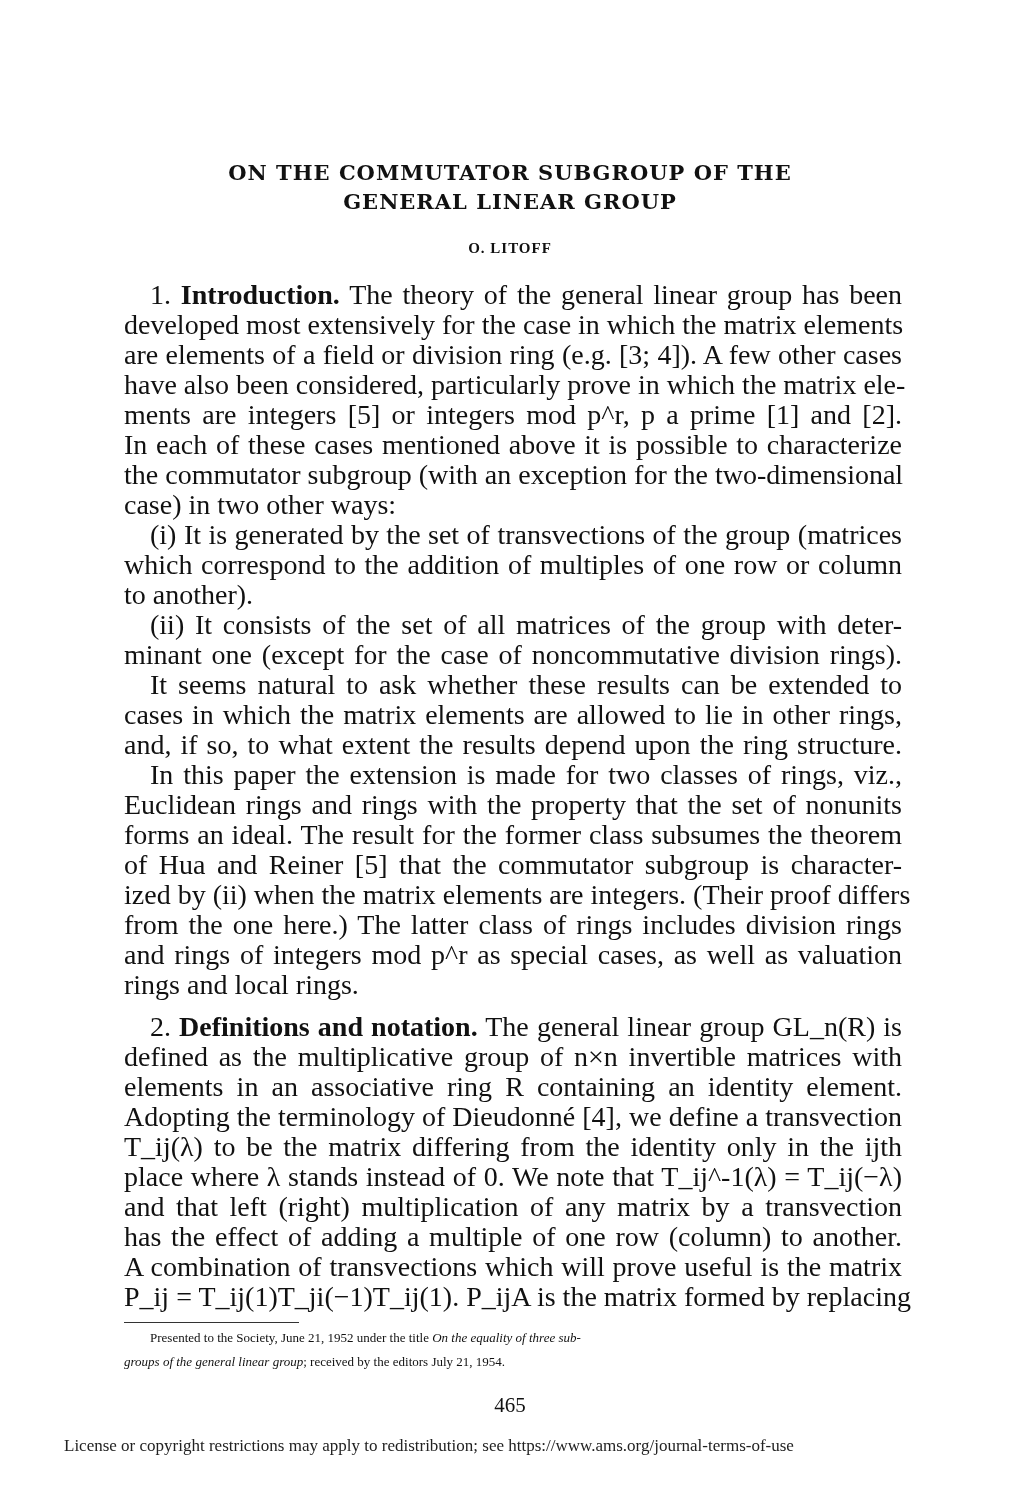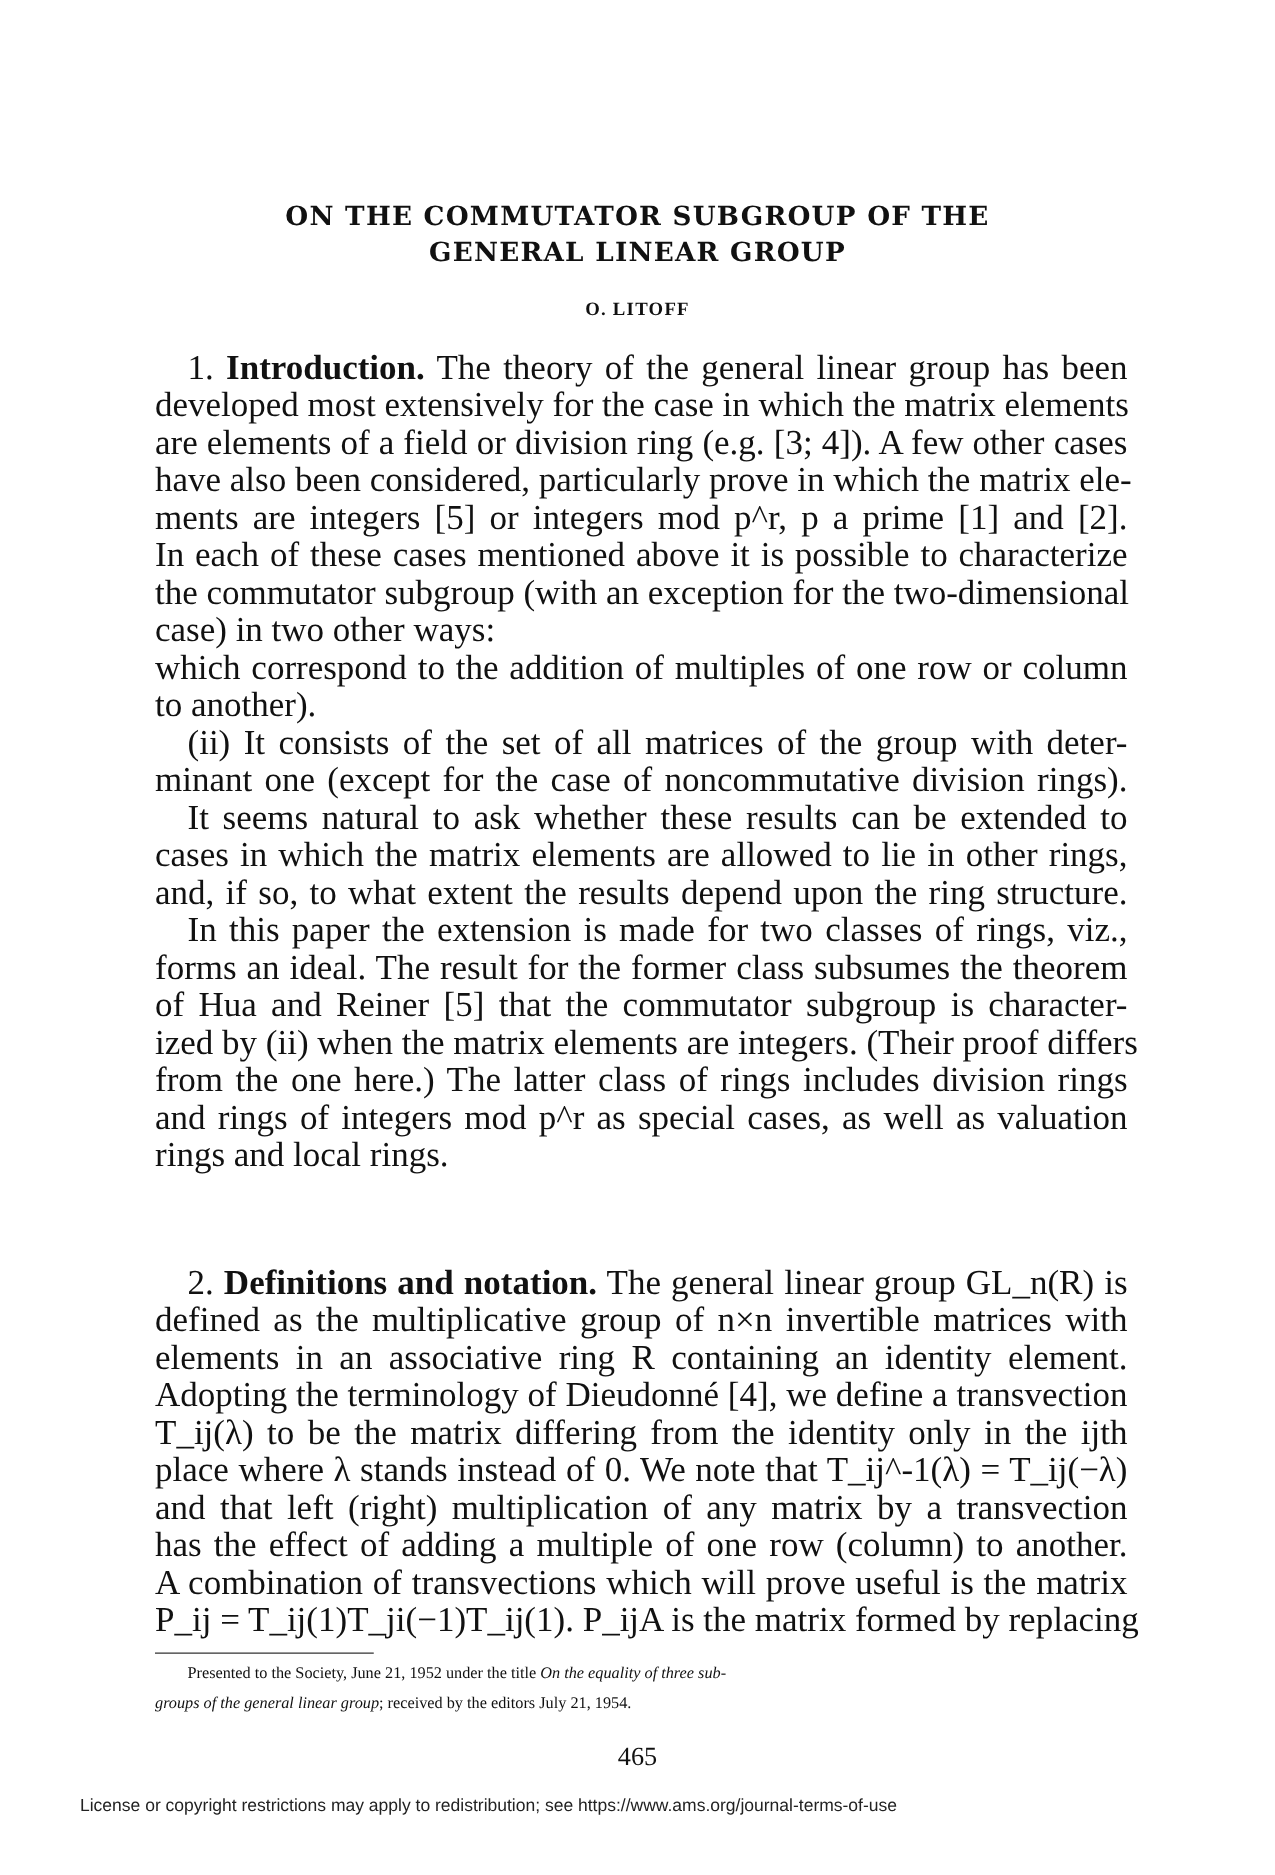--- a/index.html
+++ b/index.html
@@ -31,21 +31,21 @@
     font-family: "Liberation Serif", serif; font-size: 13px; line-height: 24px;
   }
   .footnote .l1 { padding-left: 26px; }
   .footnote i { font-style: italic; }
   .pagenum {
     position: absolute; left: 0; width: 1020px; top: 1393px; text-align: center;
     font-family: "Liberation Serif", serif; font-size: 21px;
   }
   .license {
     position: absolute; left: 64px; top: 1436px;
-    font-family: Liberation Sans, sans-serif; font-size: 14px; color: #222;
+    font-family: Liberation Serif, serif; font-size: 17px; color: #222;
   }
 </style>
 </head>
 <body>
 
 <div class="page">
 
   <div class="title">
     <div>ON THE COMMUTATOR SUBGROUP OF THE</div>
     <div>GENERAL LINEAR GROUP</div>
@@ -55,28 +55,30 @@
 
   <div class="body section1">
     <span class="line" style="padding-left:26px"><span>1.</span> <span class="hd">Introduction.</span> <span>The theory of the general linear group has been</span></span>
     <span class="line">developed most extensively for the case in which the matrix elements</span>
     <span class="line">are elements of a field or division ring (e.g. [3; 4]). A few other cases</span>
     <span class="line">have also been considered, particularly prove in which the matrix ele-</span>
     <span class="line">ments are integers [5] or integers mod p^r, p a prime [1] and [2].</span>
     <span class="line">In each of these cases mentioned above it is possible to characterize</span>
     <span class="line">the commutator subgroup (with an exception for the two-dimensional</span>
     <span class="line last">case) in two other ways:</span>
+    <span class="line" style="padding-left:26px">(i) It is generated by the set of transvections of the group (matrices</span>
     <span class="line">which correspond to the addition of multiples of one row or column</span>
     <span class="line last">to another).</span>
     <span class="line" style="padding-left:26px">(ii) It consists of the set of all matrices of the group with deter-</span>
     <span class="line">minant one (except for the case of noncommutative division rings).</span>
     <span class="line" style="padding-left:26px">It seems natural to ask whether these results can be extended to</span>
     <span class="line">cases in which the matrix elements are allowed to lie in other rings,</span>
     <span class="line">and, if so, to what extent the results depend upon the ring structure.</span>
     <span class="line" style="padding-left:26px">In this paper the extension is made for two classes of rings, viz.,</span>
+    <span class="line">Euclidean rings and rings with the property that the set of nonunits</span>
     <span class="line">forms an ideal. The result for the former class subsumes the theorem</span>
     <span class="line">of Hua and Reiner [5] that the commutator subgroup is character-</span>
     <span class="line">ized by (ii) when the matrix elements are integers. (Their proof differs</span>
     <span class="line">from the one here.) The latter class of rings includes division rings</span>
     <span class="line">and rings of integers mod p^r as special cases, as well as valuation</span>
     <span class="line last">rings and local rings.</span>
   </div>
 
   <div class="body section2">
     <span class="line" style="padding-left:26px"><span>2.</span> <span class="hd">Definitions and notation.</span> <span>The general linear group GL_n(R) is</span></span>

